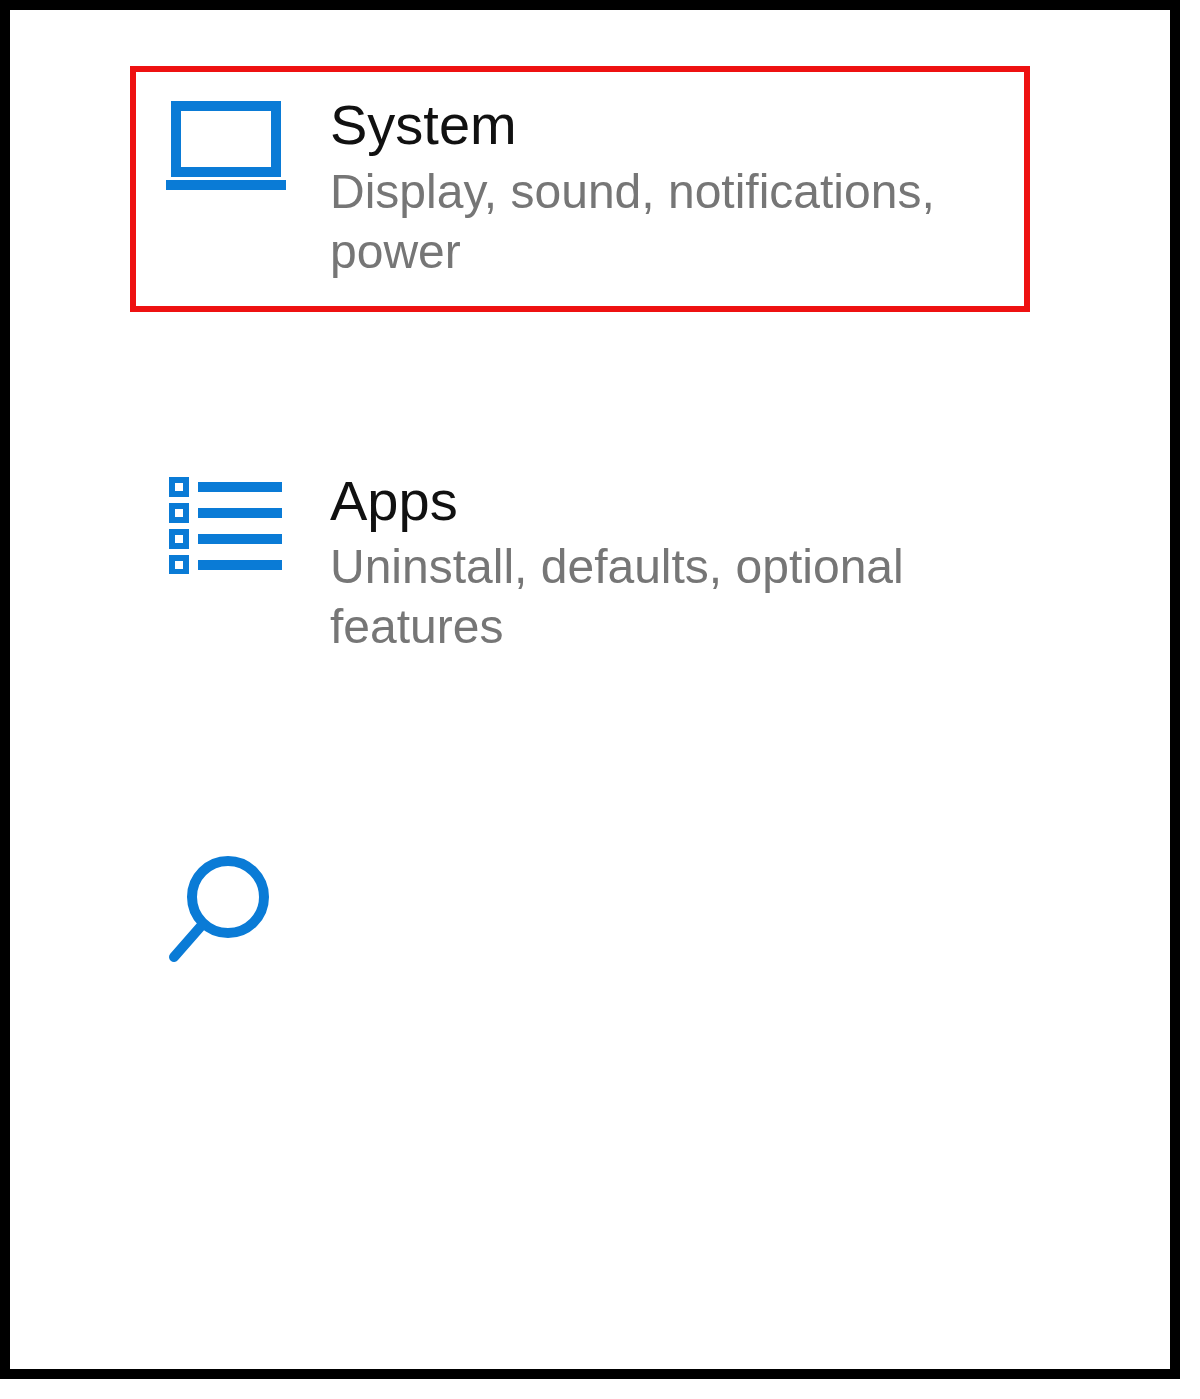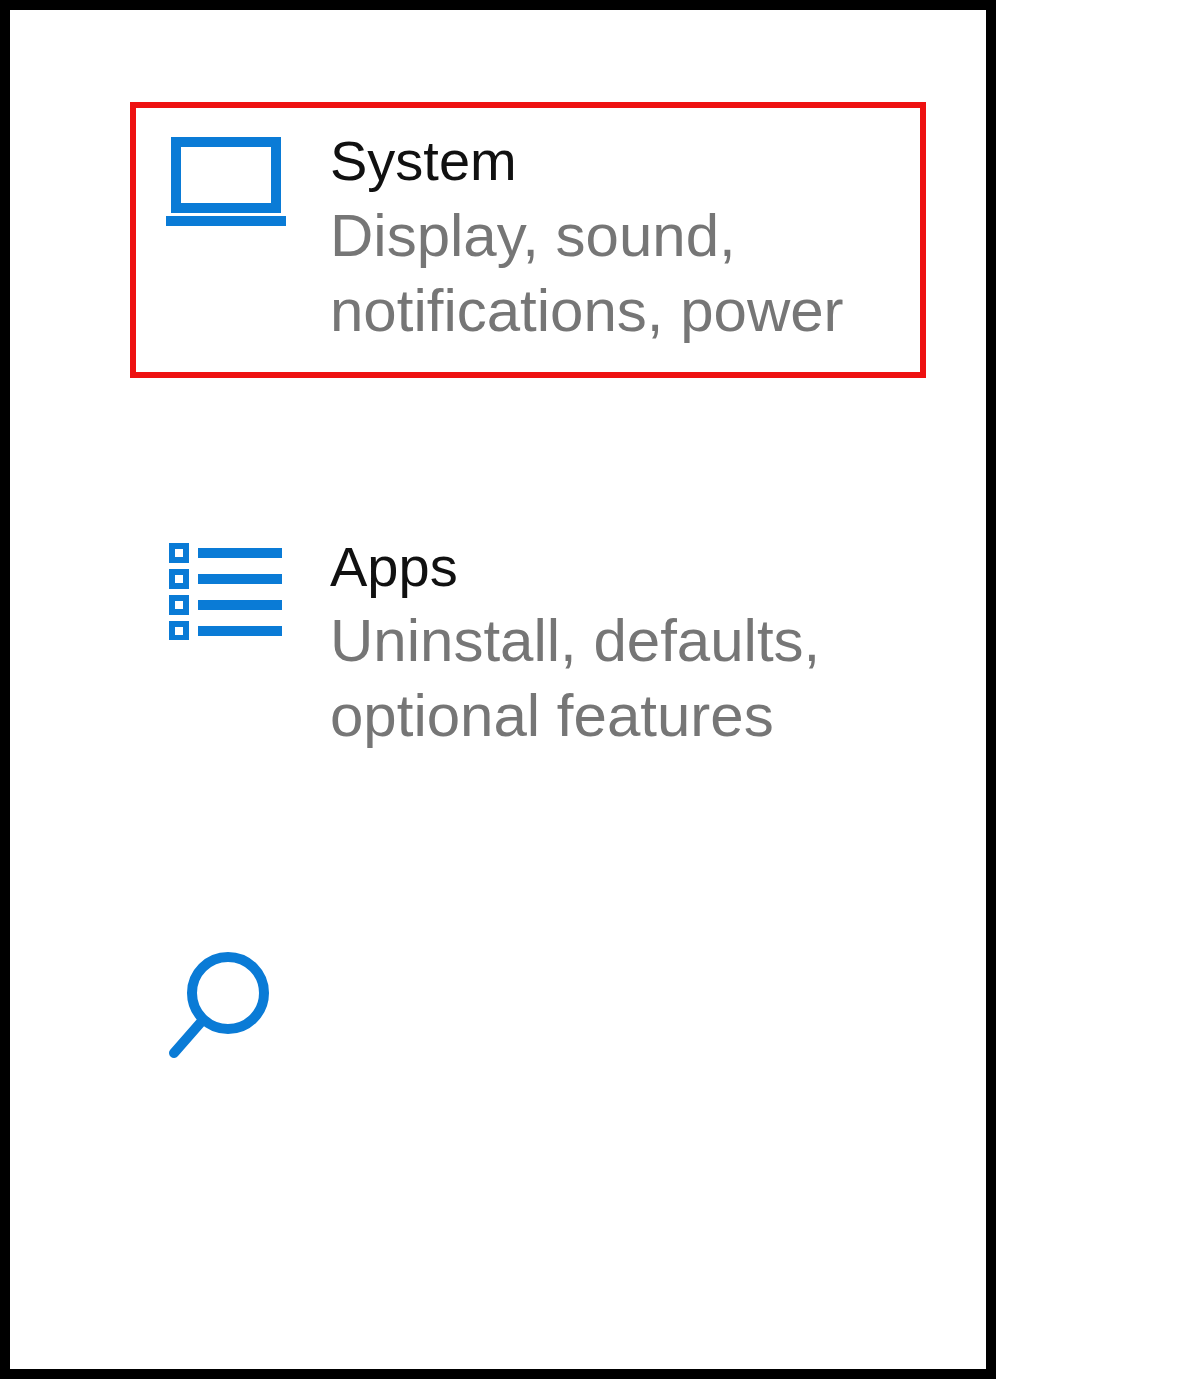--- a/index.html
+++ b/index.html
@@ -3,24 +3,24 @@
   <meta charset="utf-8">
   <style>
     body {
       margin: 0;
       padding: 0;
       font-family: "Segoe UI", Arial, sans-serif;
       background: #fff;
     }
     .outer {
       border: 10px solid #000;
-      width: 996px;
+      width: 1180px;
       height: 1379px;
       box-sizing: border-box;
-      padding: 92px 60px 60px 120px;
+      padding: 56px 60px 60px 120px;
     }
     .settings-item {
       display: flex;
       align-items: flex-start;
       padding: 20px 24px 24px 20px;
       margin-bottom: 130px;
       border: 6px solid transparent;
       box-sizing: border-box;
       max-width: 900px;
     }
@@ -42,21 +42,21 @@
       padding-top: 2px;
     }
     .title {
       font-size: 56px;
       color: #111;
       font-weight: 400;
       line-height: 1.1;
       margin-bottom: 6px;
     }
     .desc {
-      font-size: 60px;
+      font-size: 48px;
       color: #767676;
       font-weight: 400;
       line-height: 1.25;
       max-width: 640px;
     }
   </style>
 </head>
 <body>
 
 <div class="outer">

